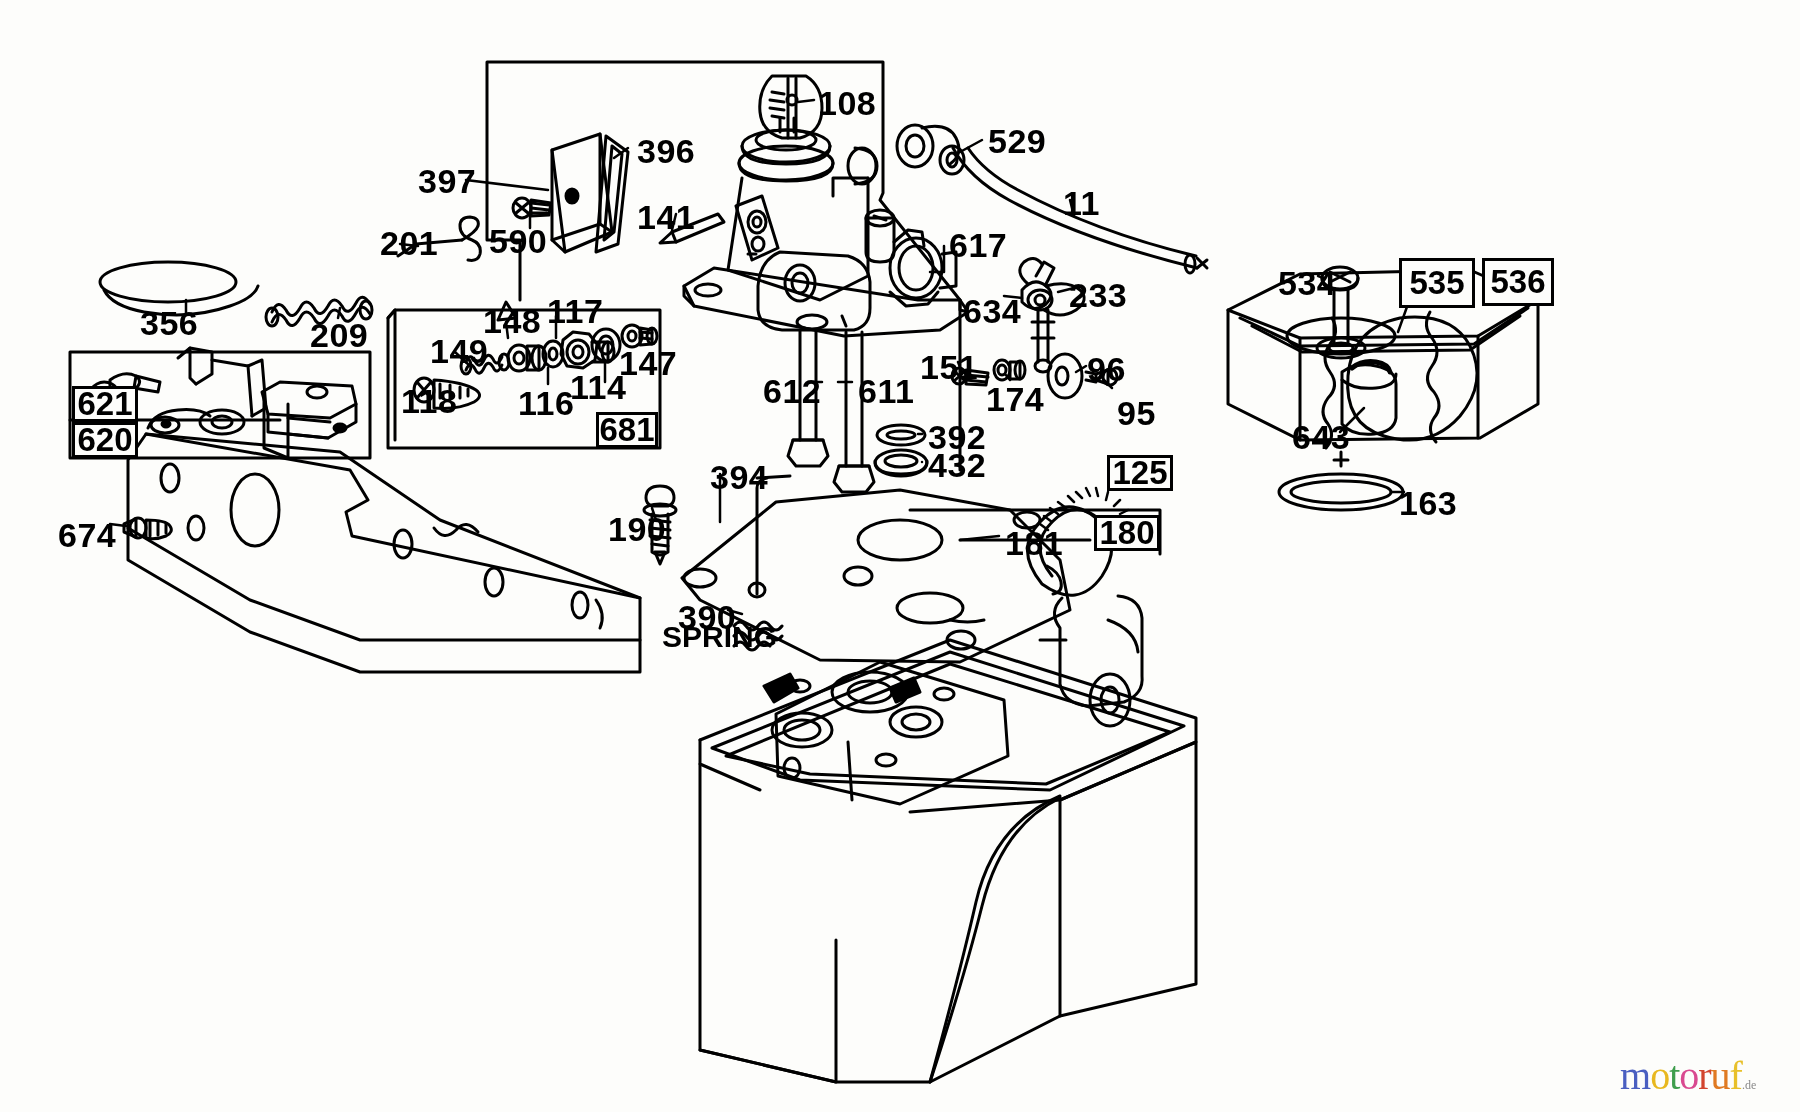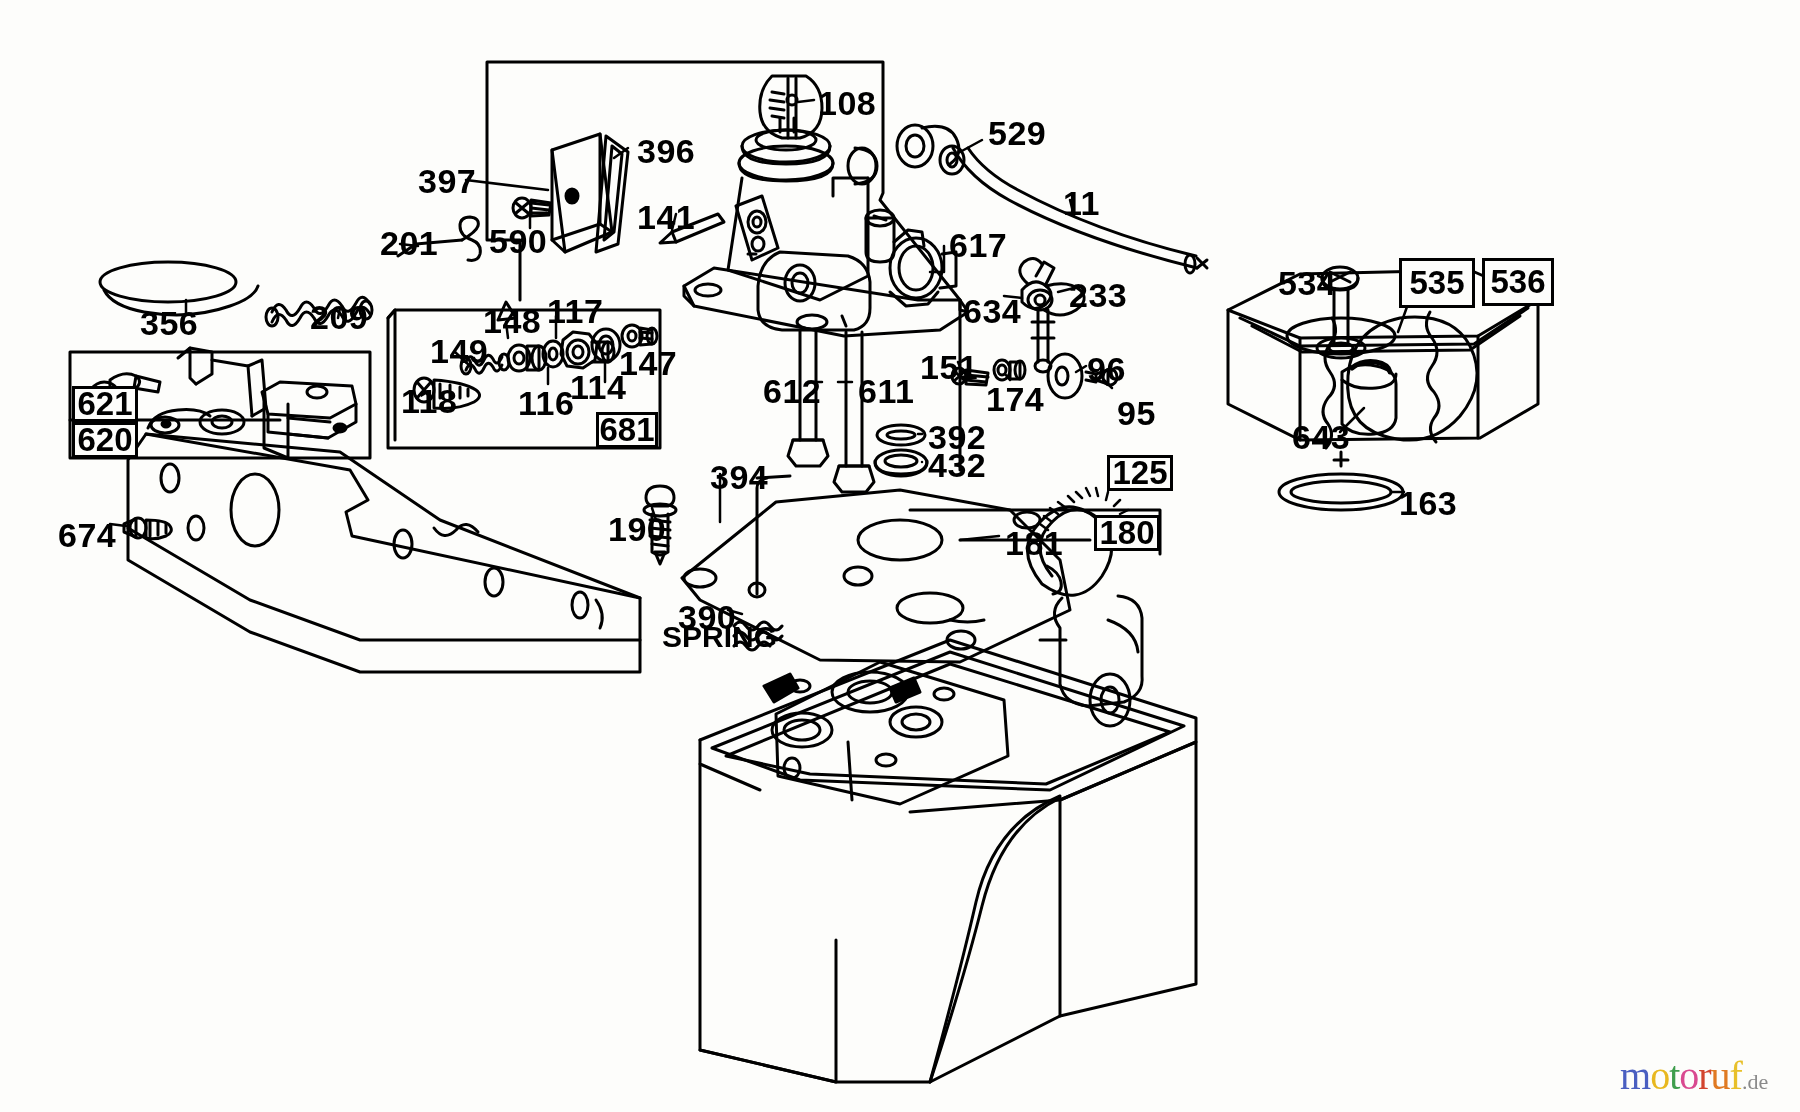--- a/index.html
+++ b/index.html
@@ -10,21 +10,21 @@
   .lbl{position:absolute;font-family:"Liberation Sans", sans-serif;
        font-weight:700;color:#000;white-space:nowrap;line-height:1;}
   .lbl.n{font-size:34px;letter-spacing:0.5px;}
   .lbl.sm{font-size:30px;}
   .boxlbl{position:absolute;border:3px solid #000;box-sizing:border-box;
           display:flex;align-items:center;justify-content:center;
           font-weight:700;font-size:33px;background:#fdfdfb;
           font-family:"Liberation Sans", sans-serif;}
   #wm{position:absolute;left:1620px;top:1052px;font-size:40px;
       font-family:"Liberation Serif", serif;font-weight:400;letter-spacing:-1px;}
-  #wm .d{font-size:22px;color:#8a8a8a;letter-spacing:0;}
+  #wm .d{font-size:12px;color:#8a8a8a;letter-spacing:0;}
 </style>
 </head>
 <body>
 
 <div id="stage">
 
 <svg class="layer" viewBox="0 0 1800 1112">
   <g fill="none" stroke="#000" stroke-width="3" stroke-linejoin="round" stroke-linecap="round">
 
     <g stroke-width="3">
@@ -431,28 +431,28 @@
       <path d="M186 314 L186 300"></path>
       <path d="M338 318 L340 308"></path>
       <path d="M110 524 L126 526"></path>
       <path d="M530 228 L530 216"></path>
     </g>
   </g>
 </svg>
 
 <div id="labels">
       <div class="lbl n" style="left: 140px; top: 306px;">356</div>
-      <div class="lbl n" style="left: 310px; top: 300px; text-align: center;">209</div>
+      <div class="lbl n" style="left: 310px; top: 318px; text-align: center;">209</div>
       <div class="lbl n" style="left: 380px; top: 226px;">201</div>
       <div class="lbl n" style="left: 418px; top: 164px;">397</div>
       <div class="lbl n" style="left: 637px; top: 134px;">396</div>
       <div class="lbl n" style="left: 489px; top: 224px;">590</div>
       <div class="lbl n" style="left: 637px; top: 200px;">141</div>
       <div class="lbl n" style="left: 818px; top: 86px;">108</div>
-      <div class="lbl n" style="left: 988px; top: 116px;">529</div>
+      <div class="lbl n" style="left: 988px; top: 124px;">529</div>
       <div class="lbl n" style="left: 1063px; top: 186px;">11</div>
       <div class="lbl n" style="left: 949px; top: 228px;">617</div>
       <div class="lbl n" style="left: 430px; top: 334px;">149</div>
       <div class="lbl n" style="left: 483px; top: 304px;">148</div>
       <div class="lbl n" style="left: 547px; top: 294px;">117</div>
       <div class="lbl n" style="left: 619px; top: 346px;">147</div>
       <div class="lbl n" style="left: 570px; top: 370px;">114</div>
       <div class="lbl n" style="left: 518px; top: 386px;">116</div>
       <div class="lbl n" style="left: 401px; top: 384px;">118</div>
       <div class="boxlbl" style="left: 596px; top: 412px; width: 62px; height: 36px;">681</div>

